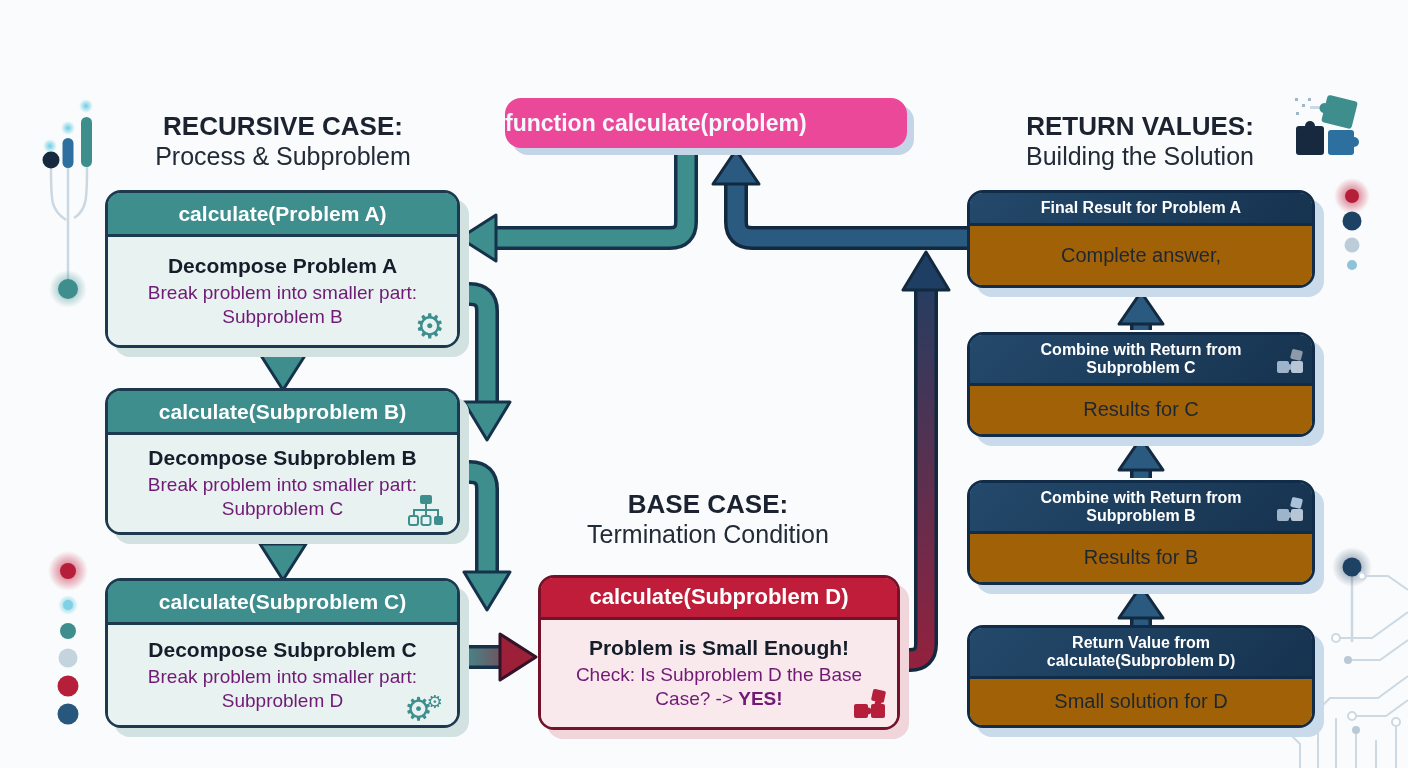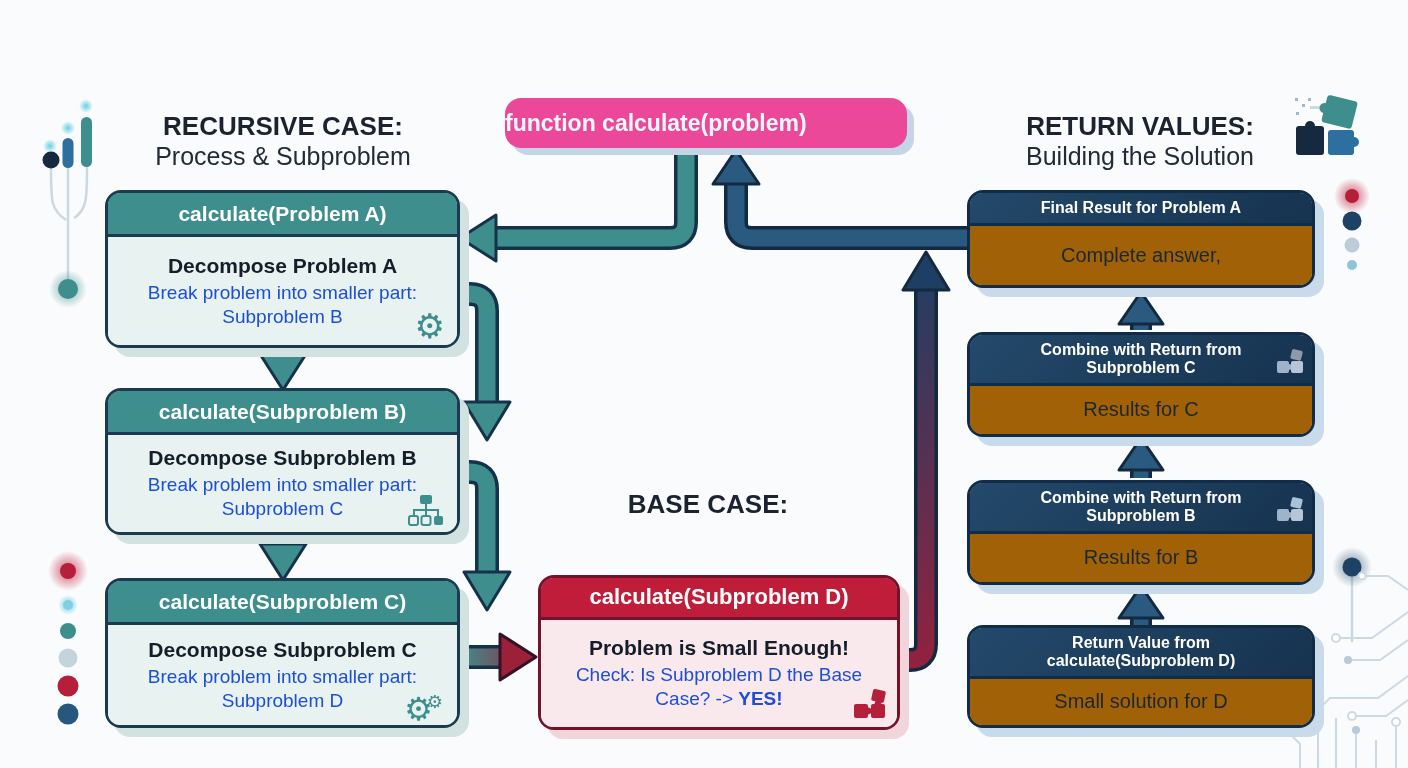--- a/index.html
+++ b/index.html
@@ -52,21 +52,21 @@
   .red-box { border:3px solid #73122a; box-shadow:9px 9px 0 #f0d5db; background:#f9e9ec; }
   .red-box .hdr { background:#bf1d39; border-bottom:3px solid #73122a; font-size:22px; height:42px; }
   .red-box .bod { background:#f9e9ec; padding:4px 22px; }
 
   .navy-box { border:3px solid #102c48; box-shadow:9px 9px 0 #c9daeb; background:#dfeaf8; }
   .navy-box .hdr { background:linear-gradient(135deg,#24496b 0%,#16334f 100%);
                    border-bottom:3px solid #102c48; font-size:16px; padding:6px 34px; }
   .navy-box .bod { background:#a16207; font-size:20px; color:#1d2733; padding:2px 10px; }
 
   .body-title { font-size:21px; font-weight:bold; color:#141d29; margin-bottom:3px; }
-  .body-text  { font-size:19px; color:#1d4ed8; line-height:1.24; }
+  .body-text  { font-size:19px; color:#701a75; line-height:1.24; }
   .yes { font-weight:bold; }
 
   
   .gear-glyph { font-family:"DejaVu Sans",sans-serif; color:#3e8e8e; line-height:1; }
   .box-icon { position:absolute; }
 </style>
 </head>
 <body>
 
 <div id="canvas">
@@ -240,20 +240,21 @@
     </g>
   </svg>
 
 
   <div class="section-head" style="left:73px; top:112px;">
     <div class="h1">RECURSIVE CASE:</div>
     <div class="h2">Process &amp; Subproblem</div>
   </div>
   <div class="section-head" style="left:498px; top:490px;">
     <div class="h1">BASE CASE:</div>
+    <div class="h2">Termination Condition</div>
   </div>
   <div class="section-head" style="left:930px; top:112px;">
     <div class="h1">RETURN VALUES:</div>
     <div class="h2">Building the Solution</div>
   </div>
 
   <div class="fn-box">
     <span>function calculate(problem)</span>
   </div>
 

